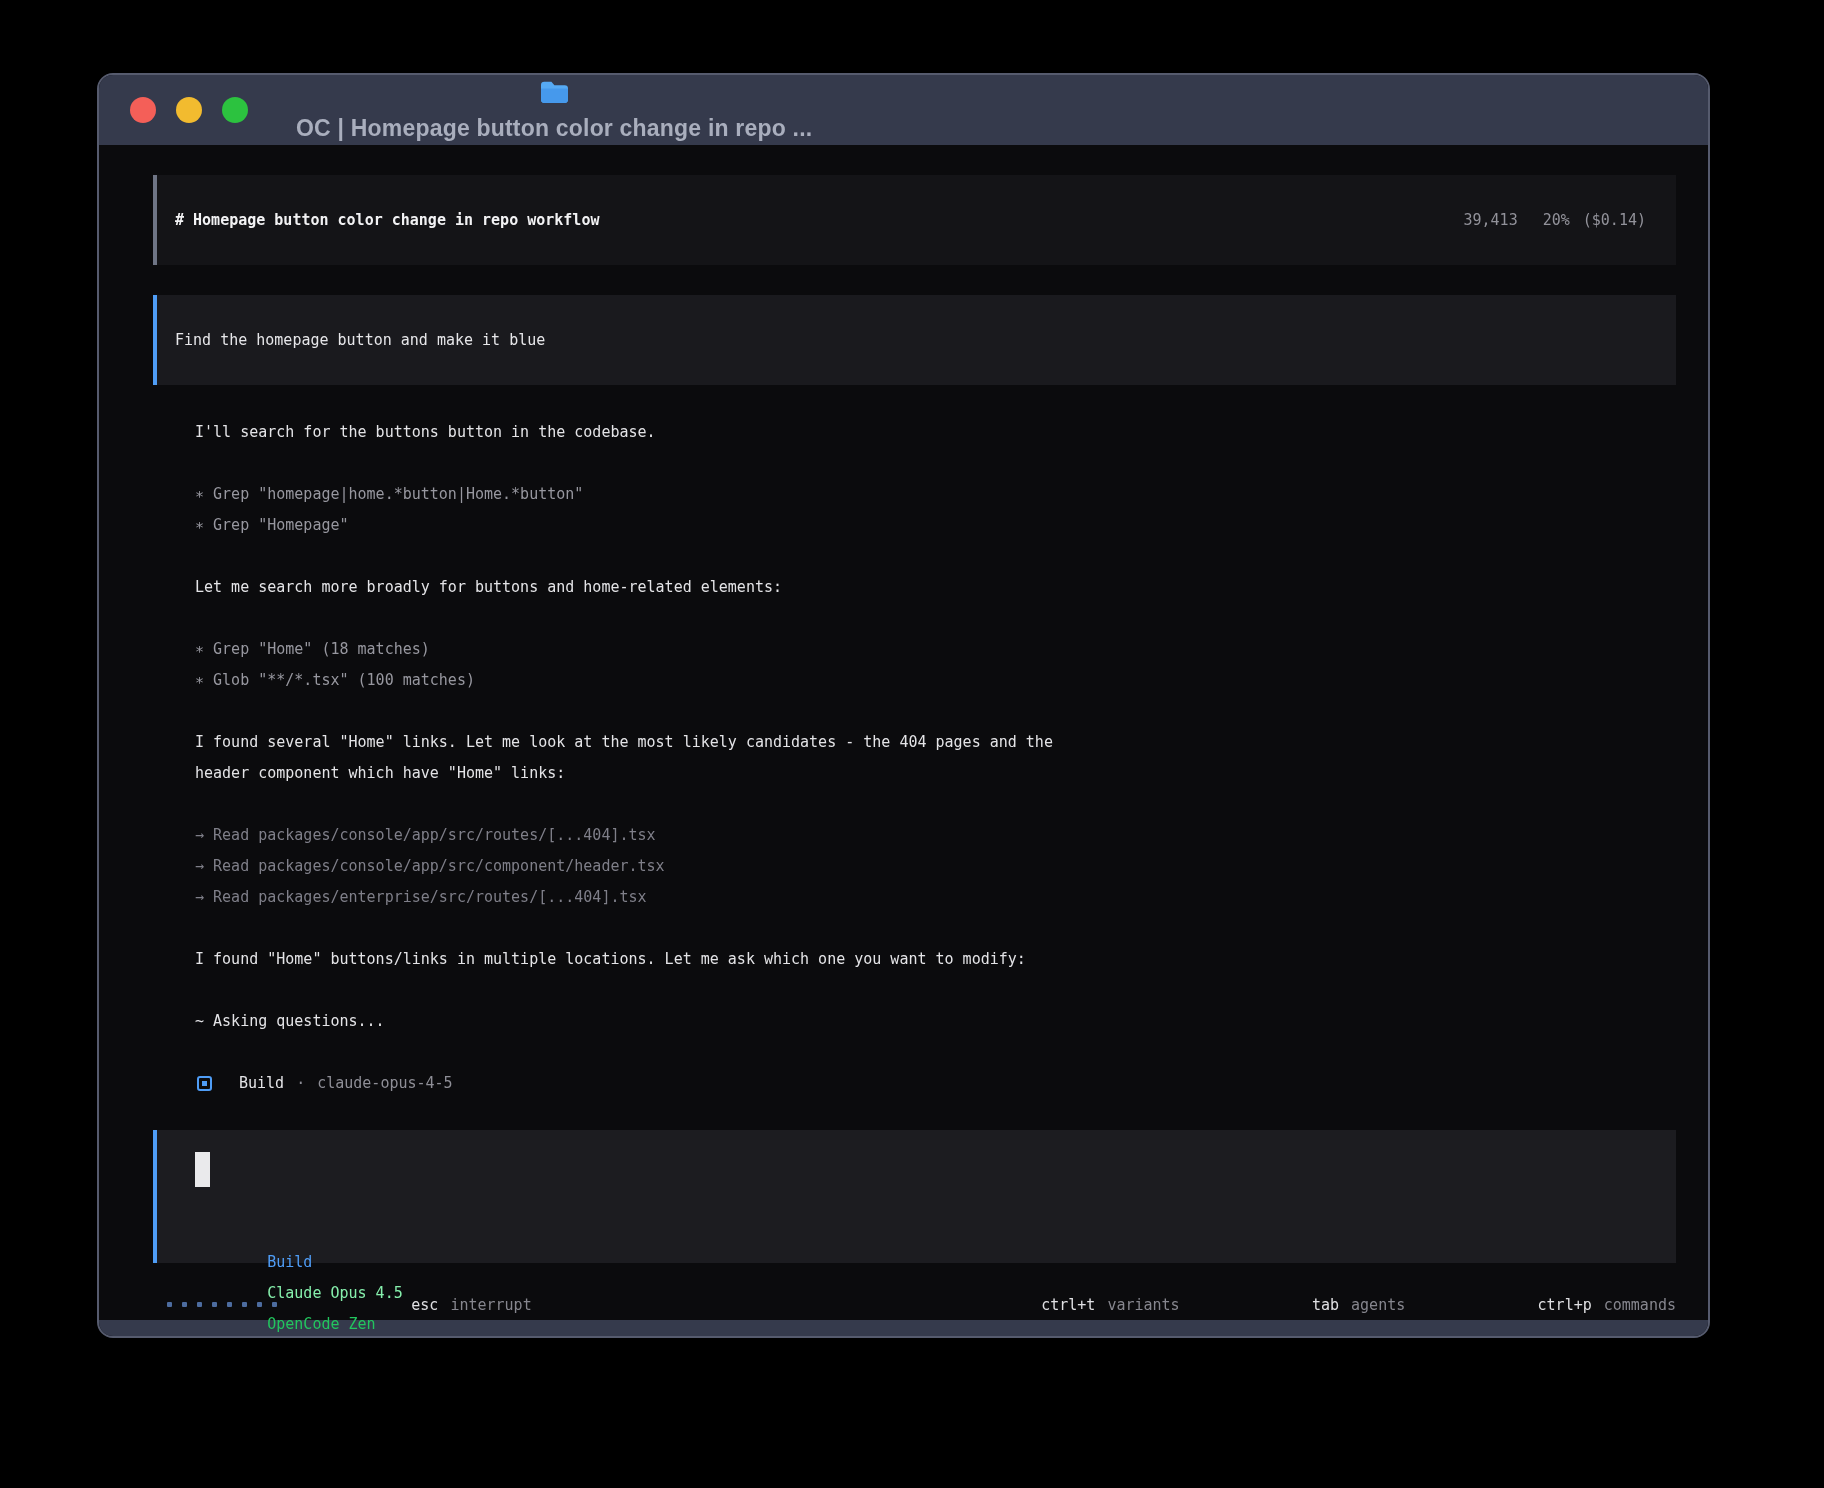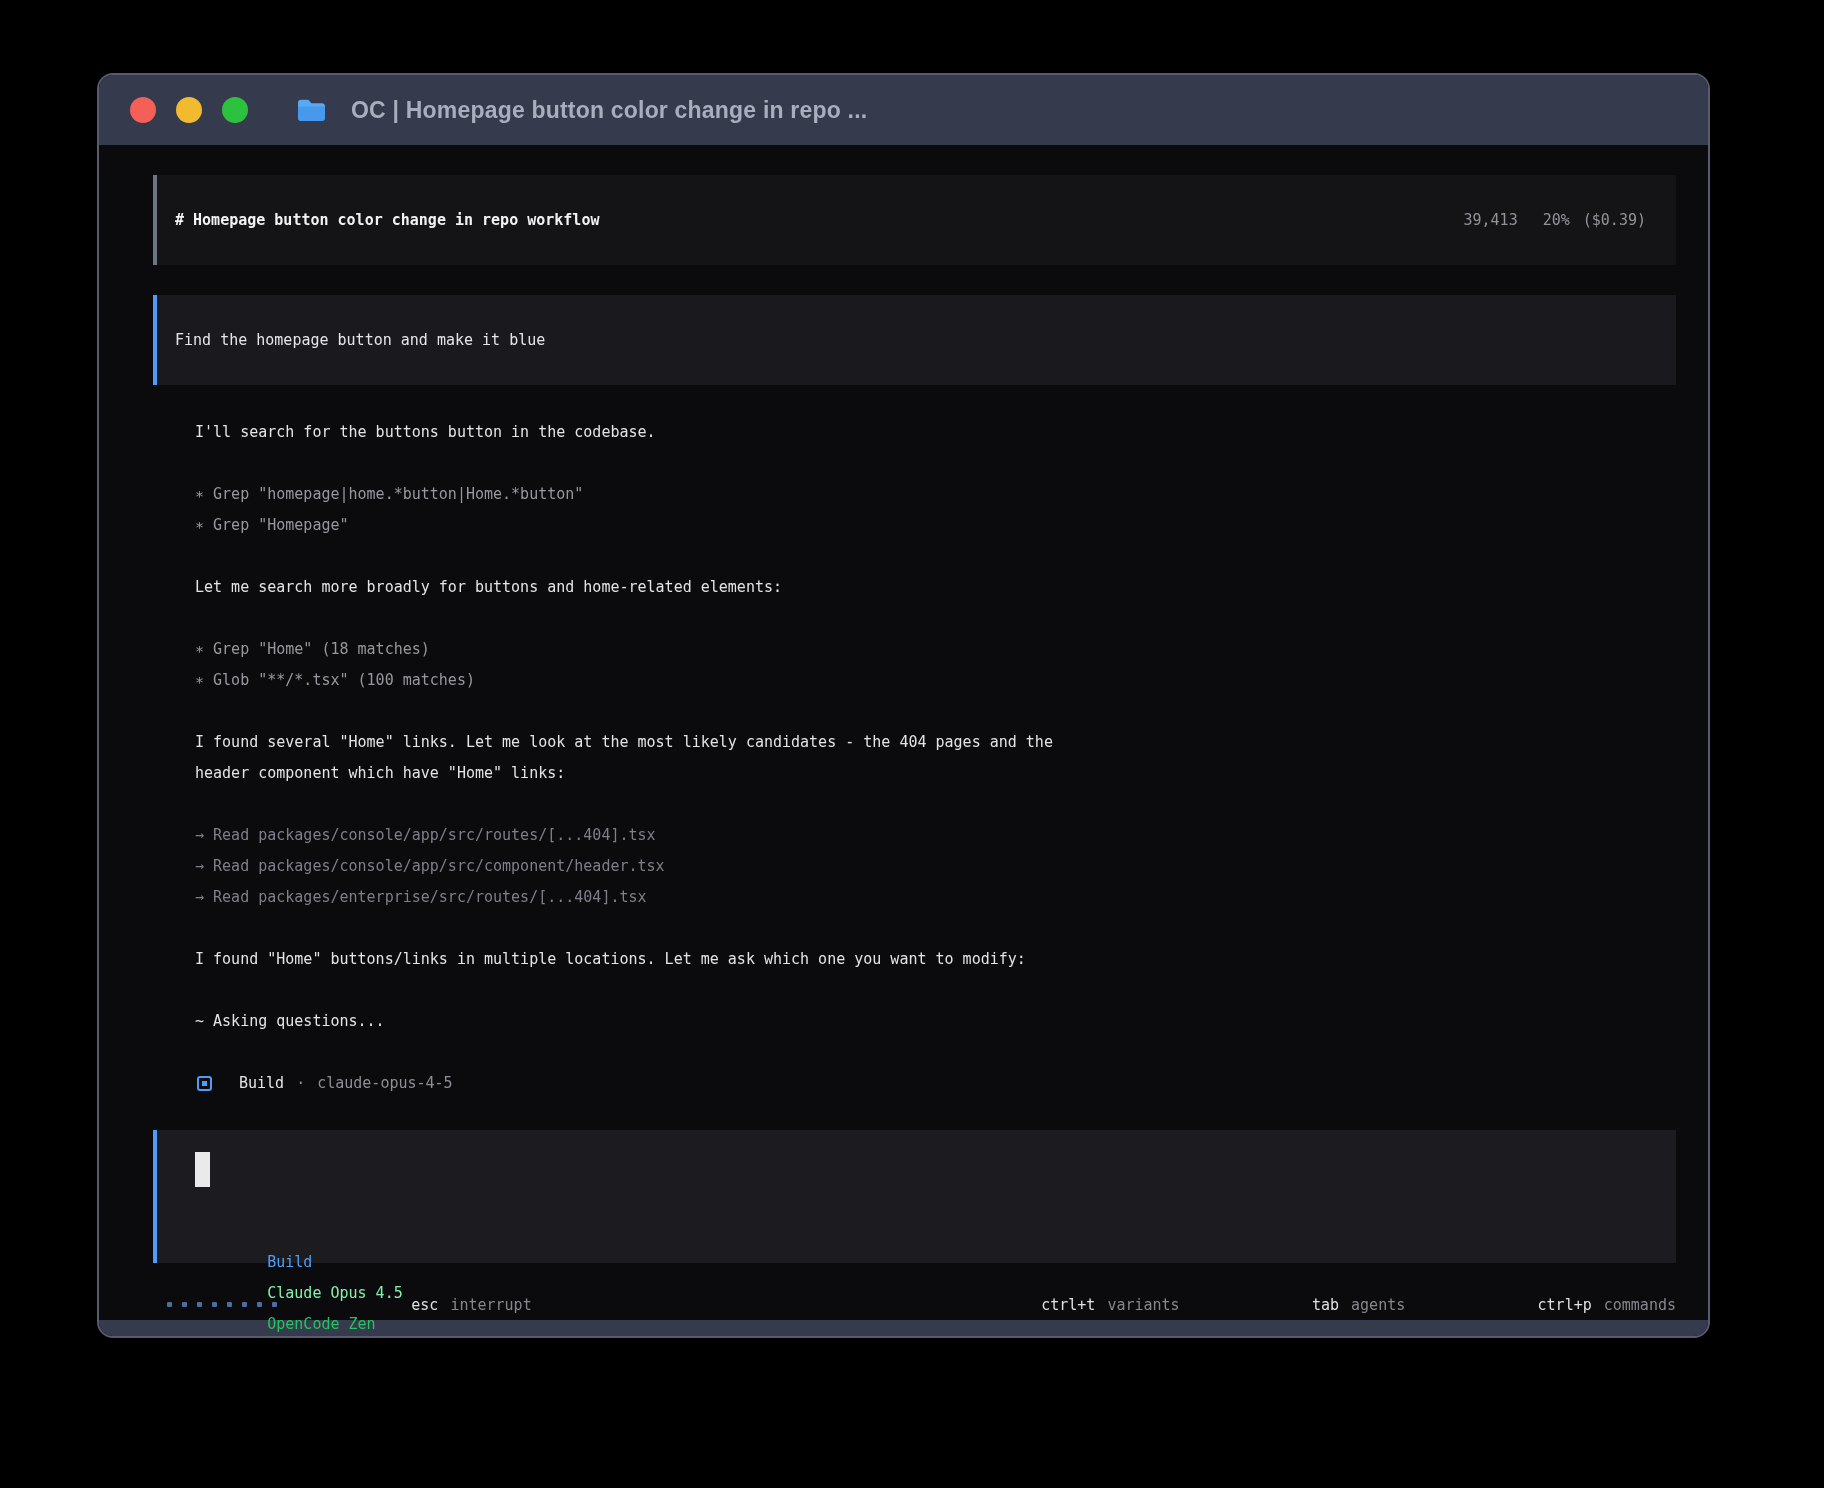--- a/index.html
+++ b/index.html
@@ -21,21 +21,21 @@
     height: 70px; flex: 0 0 70px;
     background: #353a4c;
     display: flex; align-items: center;
     padding-left: 31px;
   }
   .traffic { display: flex; align-items: center; gap: 20px; }
   .light { width: 26px; height: 26px; border-radius: 50%; display: inline-block; }
   .light.red    { background: #f45f58; }
   .light.yellow { background: #f2bb2f; }
   .light.green  { background: #2cc23f; }
-  .title-group { display: flex; align-items: center; margin-left: 48px; gap: 24px; }
+  .title-group { display: flex; align-items: center; margin-left: 48px; gap: 10px; flex-direction: column; }
   .folder-icon { width: 31px; height: 26px; display: inline-block; }
   .win-title {
     font-family: "Liberation Sans", sans-serif;
     font-weight: 700; font-size: 23px; color: #a9aebd;
     letter-spacing: 0.2px;
     white-space: nowrap;
   }
 
   
   .terminal {
@@ -139,21 +139,21 @@
     </div>
   </div>
 
   <div class="terminal">
 
     <div class="block session-header">
       <span class="session-title"># Homepage button color change in repo workflow</span>
       <span class="session-stats">
         <span class="tokens">39,413</span>
         <span class="pct">20%</span>
-        <span class="cost">($0.39)</span>
+        <span class="cost">($0.14)</span>
       </span>
     </div>
 
     <div class="block user-message">
       <span>Find the homepage button and make it blue</span>
     </div>
 
     <div class="conversation">
       <div class="line t-text">I'll search for the buttons button in the codebase.</div>
       <div class="line blank"></div>

